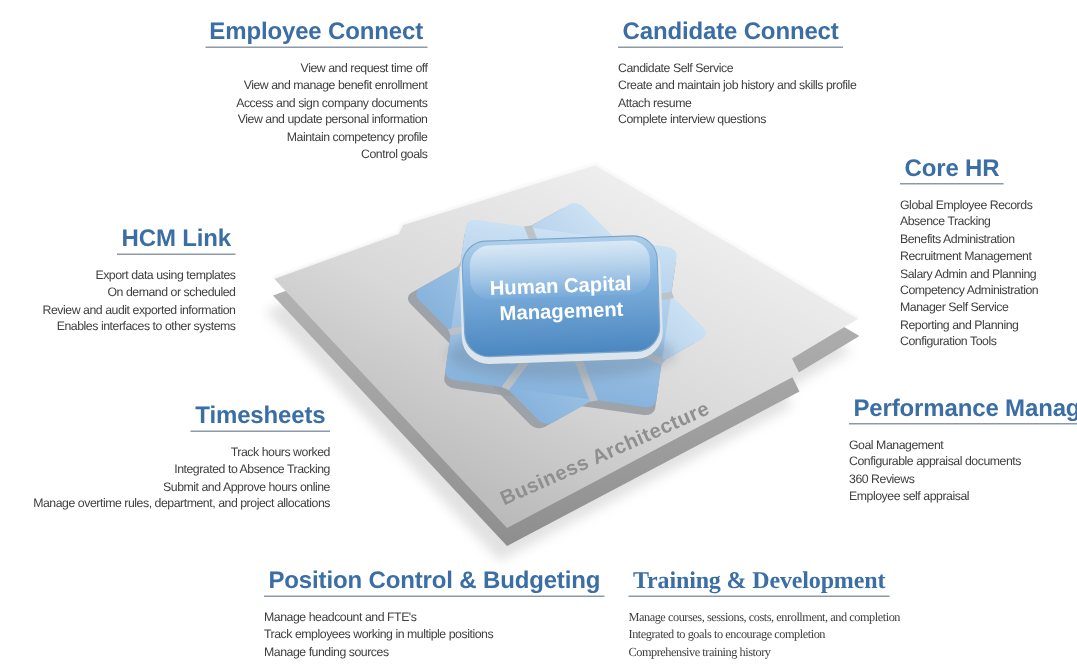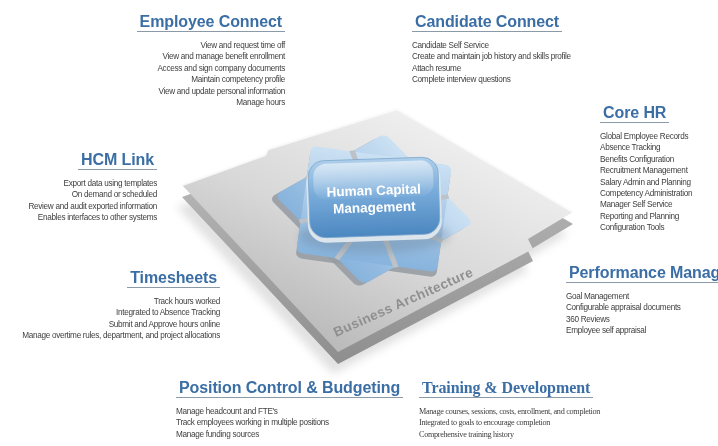--- a/index.html
+++ b/index.html
@@ -36,42 +36,42 @@
 </head>
 <body>
 <div id="stage">
 
   <div class="section align-right" id="sec-employee">
     <h2>Employee Connect</h2>
     <div class="items">
       <div>View and request time off</div>
       <div>View and manage benefit enrollment</div>
       <div>Access and sign company documents</div>
+      <div>View and update personal information</div>
       <div>Maintain competency profile</div>
-      <div>View and update personal information</div>
-      <div>Manage hours</div>
+      <div>Control goals</div>
     </div>
   </div>
 
   <div class="section" id="sec-candidate">
     <h2>Candidate Connect</h2>
     <div class="items">
       <div>Candidate Self Service</div>
       <div>Create and maintain job history and skills profile</div>
       <div>Attach resume</div>
       <div>Complete interview questions</div>
     </div>
   </div>
 
   <div class="section" id="sec-corehr">
     <h2>Core HR</h2>
     <div class="items">
       <div>Global Employee Records</div>
       <div>Absence Tracking</div>
-      <div>Benefits Configuration</div>
+      <div>Benefits Administration</div>
       <div>Recruitment Management</div>
       <div>Salary Admin and Planning</div>
       <div>Competency Administration</div>
       <div>Manager Self Service</div>
       <div>Reporting and Planning</div>
       <div>Configuration Tools</div>
     </div>
   </div>
 
   <div class="section align-right" id="sec-hcmlink">

